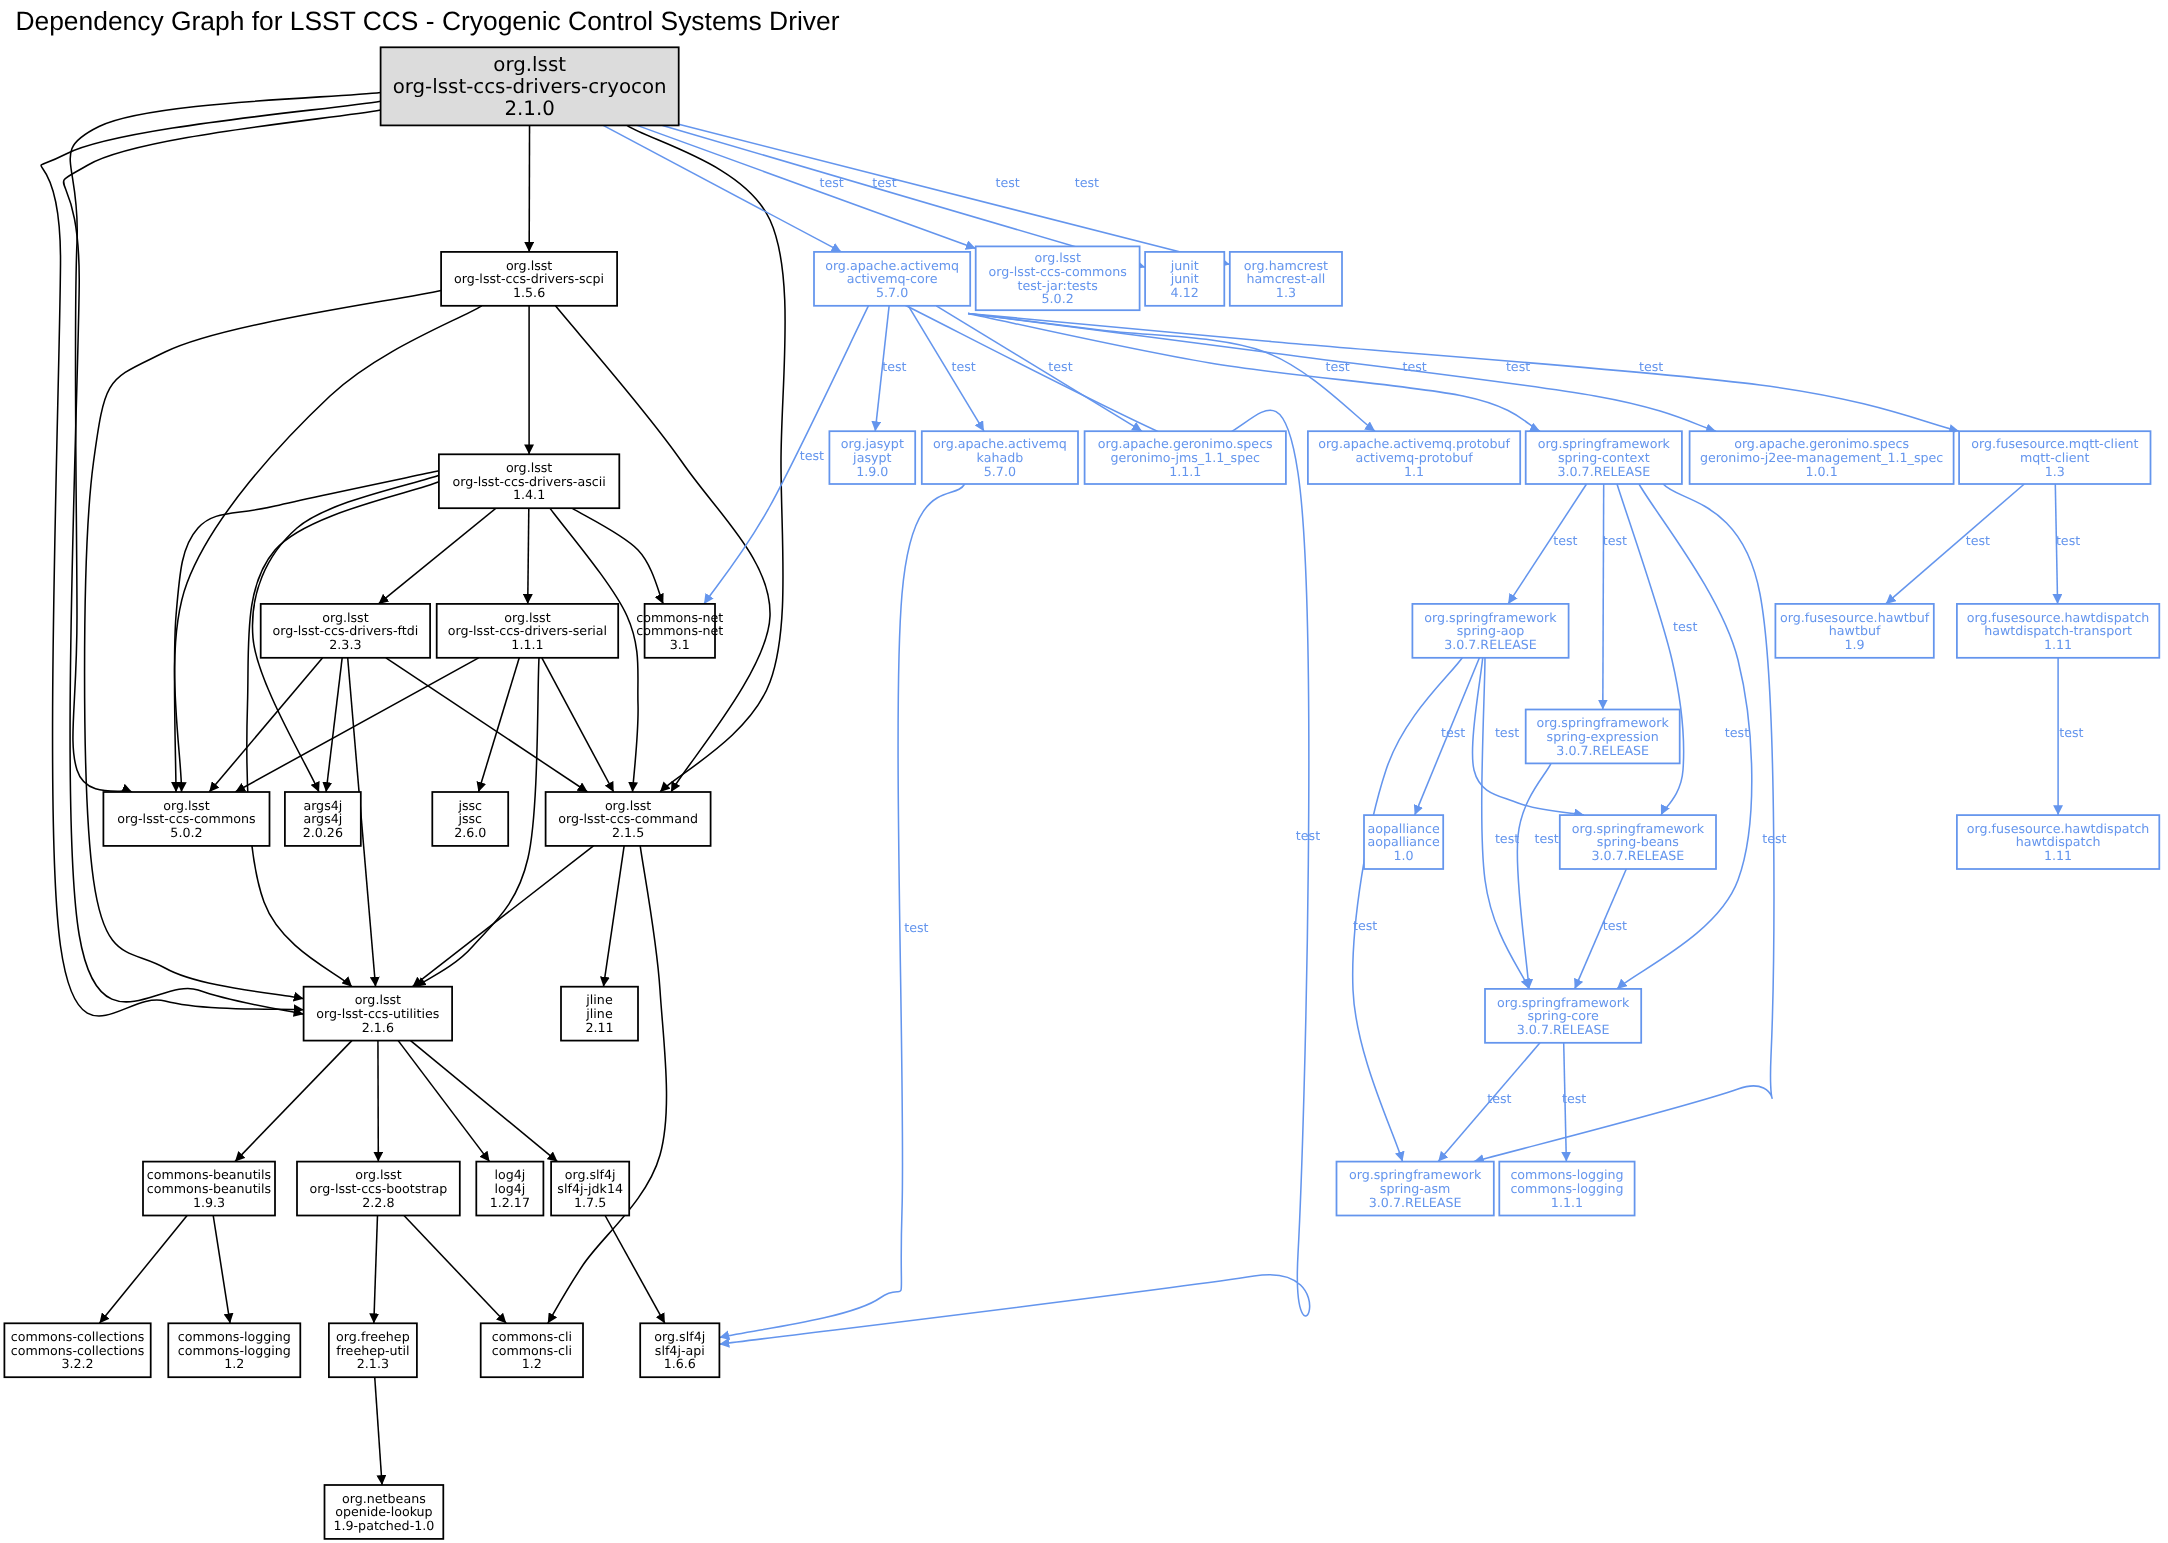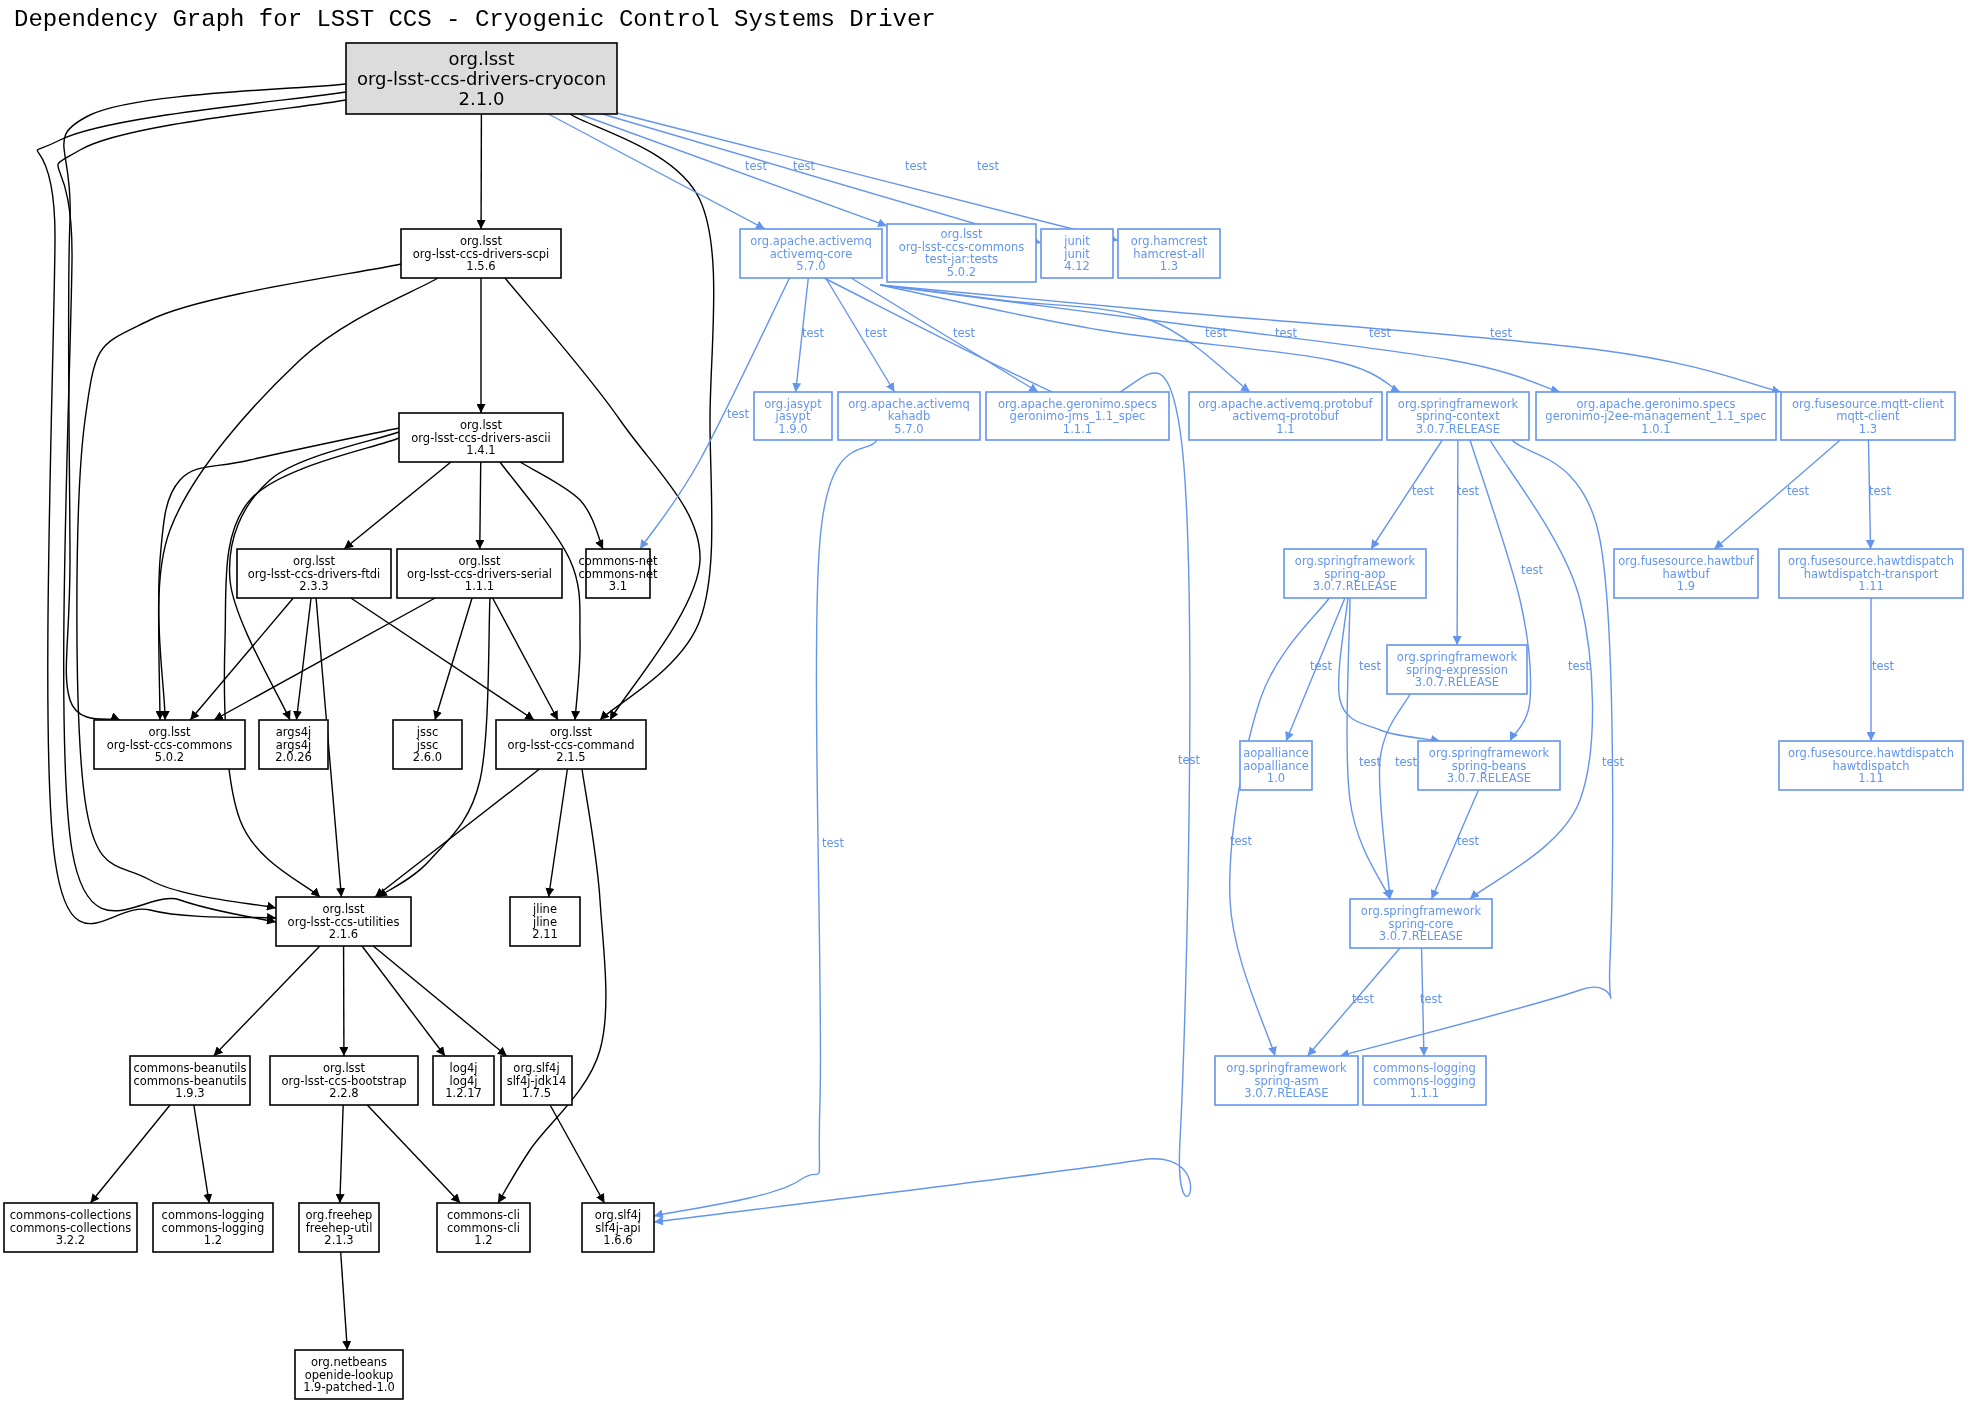--- a/index.html
+++ b/index.html
@@ -1,19 +1,19 @@
 <!DOCTYPE html>
 <html><head>
 <meta charset="utf-8">
 <style>
   html, body { margin: 0; padding: 0; background: #ffffff; }
   body { width: 1971px; height: 1403px; position: relative; overflow: hidden; }
   #graph-title {
     position: absolute; left: 14px; top: 6px;
-    font-family: Liberation Mono, monospace; font-size: 24px; color: #000;
+    font-family: Liberation Sans, sans-serif; font-size: 24px; color: #000;
     white-space: nowrap;
   }
   svg#graph { position: absolute; left: 0; top: 0; }
   .node rect { stroke-width: 1.6; }
   .node.black rect { stroke: #000; fill: #fff; }
   .node.root rect { stroke: #000; fill: #dcdcdc; }
   .node.blue rect { stroke: #6495ed; fill: #fff; }
   .node text { font-family: "DejaVu Sans", sans-serif; text-anchor: middle; }
   .node.black text { fill: #000; font-size: 11.5px; }
   .node.root text { fill: #000; font-size: 18px; }

